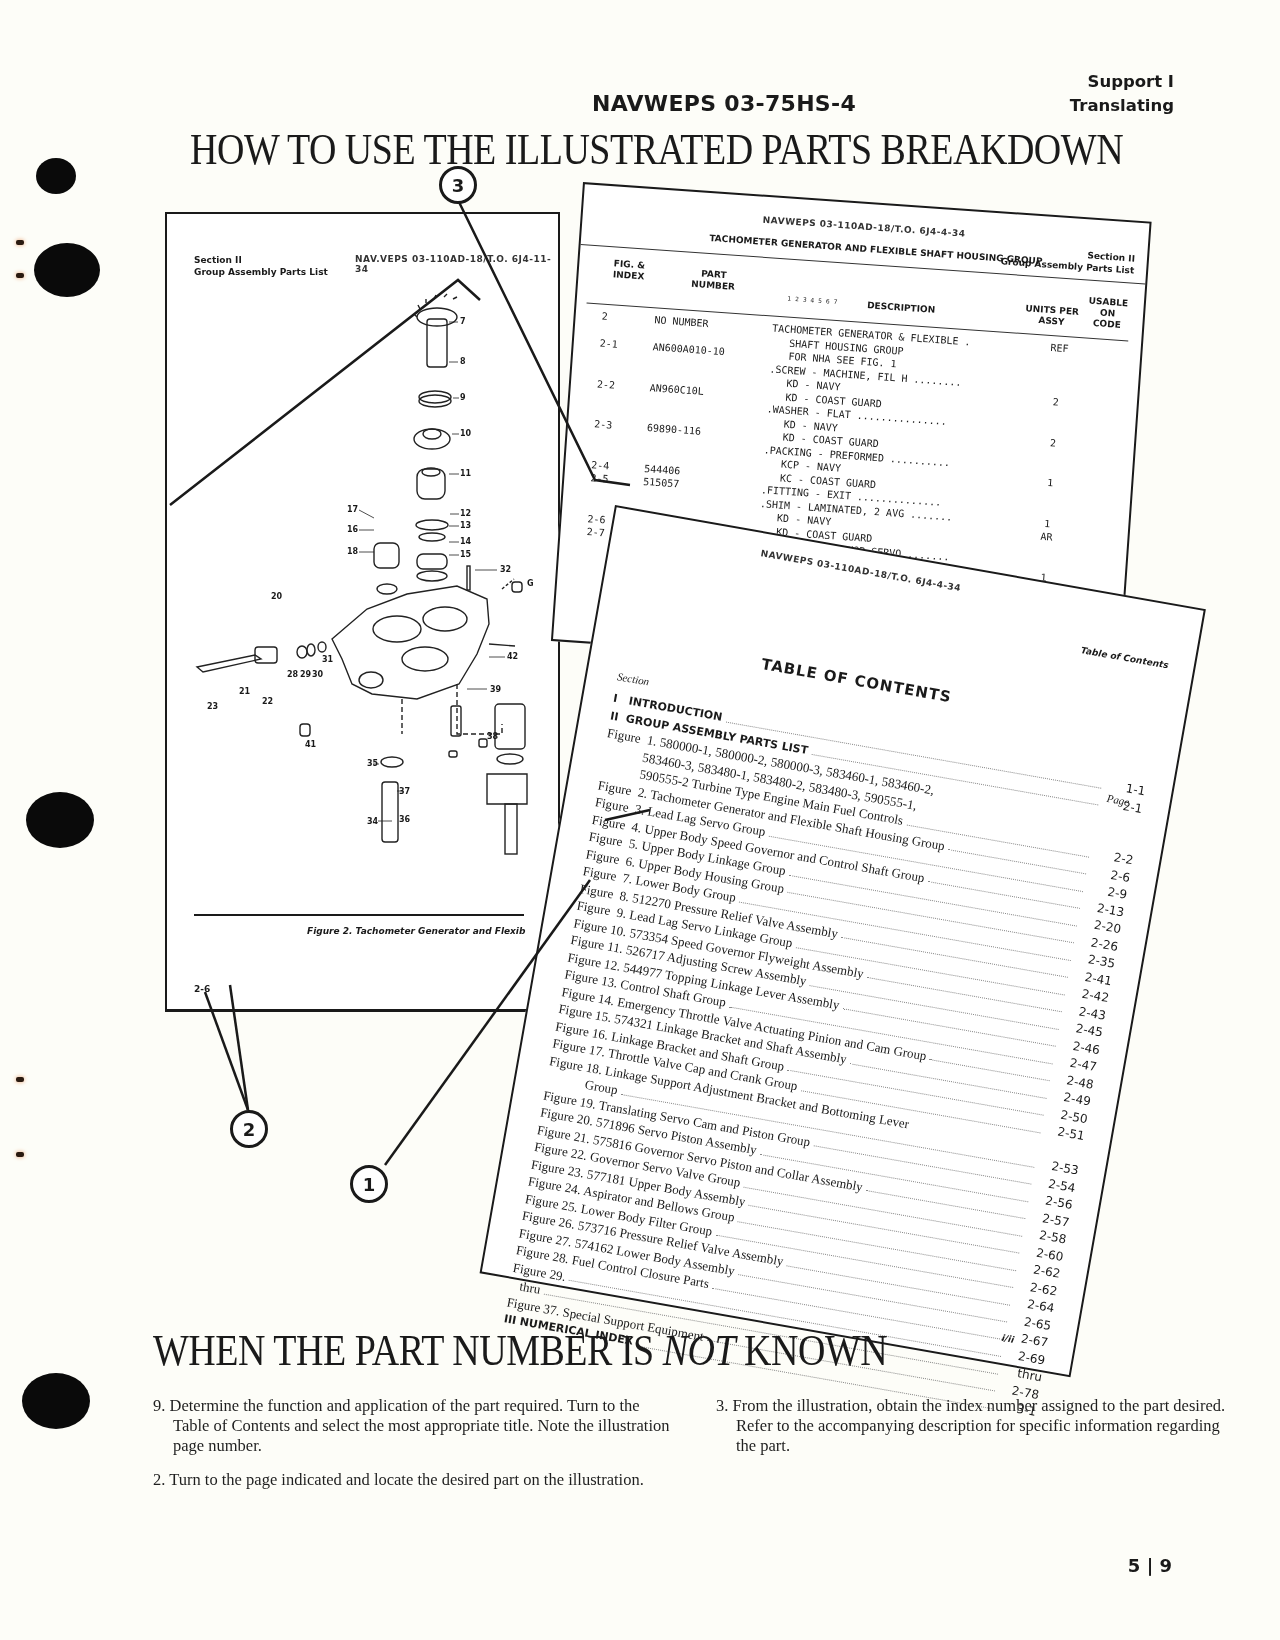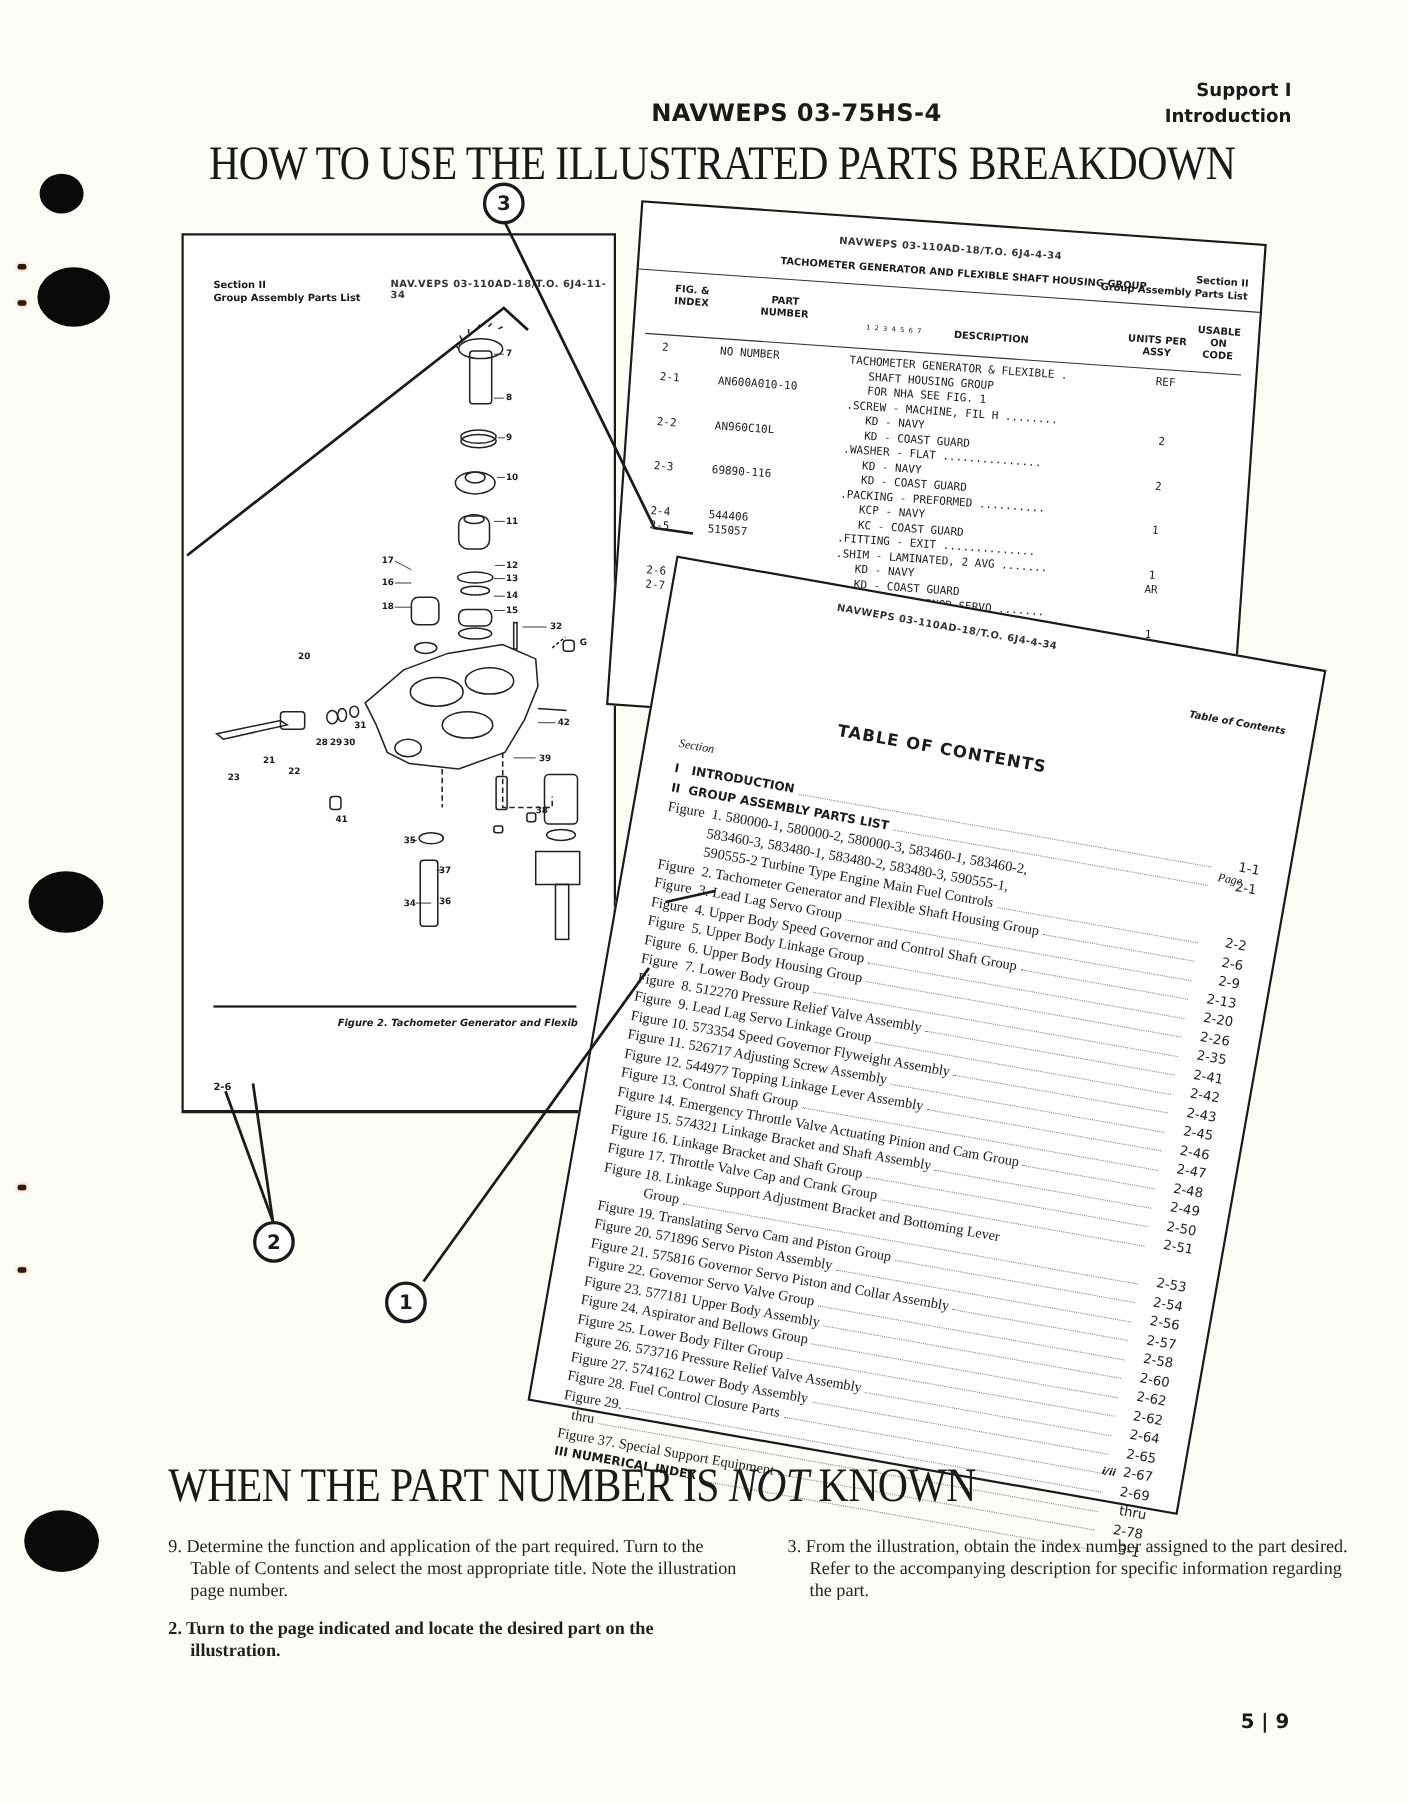--- a/index.html
+++ b/index.html
@@ -55,21 +55,21 @@
 <div class="hole" style="top:792px; width:68px; height:56px; left:26px;"></div>
 <div class="hole" style="top:1373px; width:68px; height:56px; left:22px;"></div>
 <div class="tick" style="top:240px;"></div>
 <div class="tick" style="top:273px;"></div>
 <div class="tick" style="top:1077px;"></div>
 <div class="tick" style="top:1152px;"></div>
 
 <div class="abs hdr doc-id">NAVWEPS 03-75HS-4</div>
 <div class="abs hdr sec-r">
   <div>Support I</div>
-  <div>Introduction</div>
+  <div>Translating</div>
 </div>
 
 <div class="abs title title-top">HOW TO USE THE ILLUSTRATED PARTS BREAKDOWN</div>
 
 <div class="page p-left">
   <div class="abs small" style="left:27px; top:40px; line-height:12px;">
     <div>Section II</div>
     <div>Group Assembly Parts List</div>
   </div>
   <div class="abs small" style="left:188px; top:40px; color:#333; letter-spacing:0.5px;">NAV.VEPS 03-110AD-18/T.O. 6J4-11-34</div>
@@ -539,17 +539,17 @@
 <div class="callout" style="left:439px; top:166px;">3</div>
 <div class="callout" style="left:230px; top:1110px;">2</div>
 <div class="callout" style="left:350px; top:1165px;">1</div>
 
 <div class="abs title title-bot">
   <span>WHEN THE PART NUMBER IS </span><i>NOT</i><span> KNOWN</span>
 </div>
 
 <div class="steps">
   <div class="step" style="left:153px; top:1396px;">9. Determine the function and application of the part required. Turn to the Table of Contents and select the most appropriate title. Note the illustration page number.</div>
-  <div class="step" style="left:153px; top:1470px;font-weight:bold;">2. Turn to the page indicated and locate the desired part on the illustration.</div>
+  <div class="step" style="left:153px; top:1470px;">2. Turn to the page indicated and locate the desired part on the illustration.</div>
   <div class="step" style="left:716px; top:1396px;">3. From the illustration, obtain the index number assigned to the part desired. Refer to the accompanying description for specific information regarding the part.</div>
 </div>
 
 <div class="abs page-no">5 | 9</div>
 
 </body></html>

